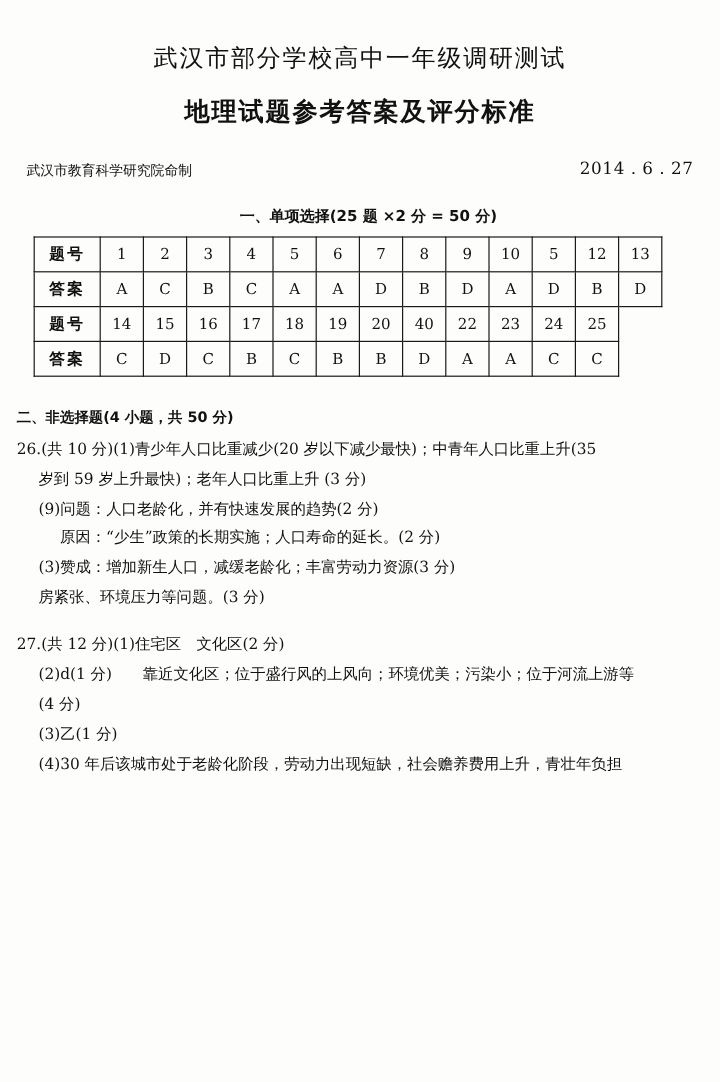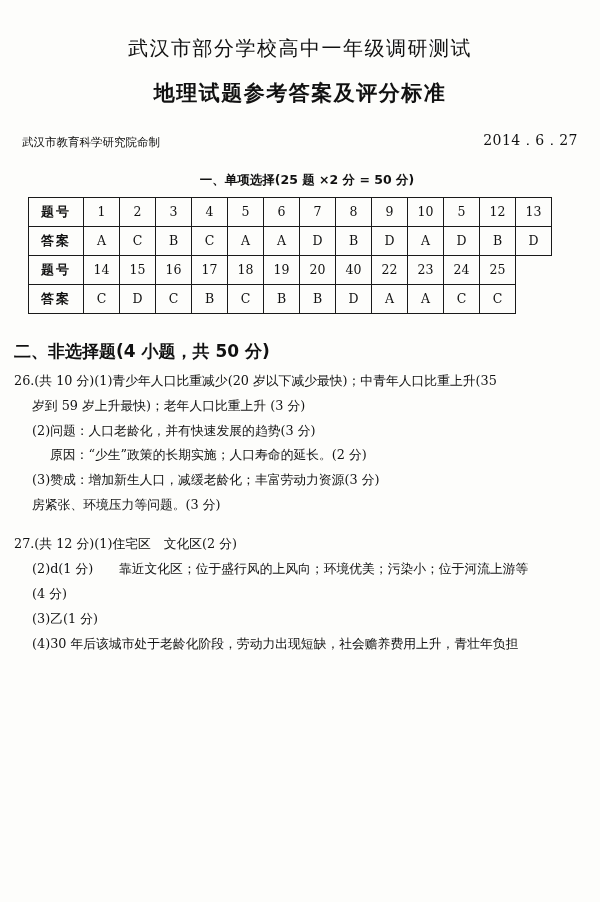--- a/index.html
+++ b/index.html
@@ -77,21 +77,21 @@
     width: 52px;
     font-weight: bold;
     font-size: 13px;
     letter-spacing: 2px;
     font-family: "DejaVu Sans", "Liberation Sans", sans-serif;
   }
   table.answers td.cell { width: 33px; }
   table.answers td.blank { border: none; }
   .section-head-2 {
     margin: 26px 0 6px 14px;
-    font-size: 17px;
+    font-size: 12px;
     font-weight: bold;
     font-family: "DejaVu Sans", "Liberation Sans", sans-serif;
   }
   .q-block { margin: 0 18px 0 14px; }
   .q-line {
     font-size: 12.8px;
     line-height: 1.95;
     text-align: justify;
   }
   .indent-1 { padding-left: 18px; }
@@ -182,21 +182,21 @@
         <td class="blank"></td>
       </tr>
     </tbody>
   </table>
 
   <div class="section-head-2">二、非选择题(4 小题，共 50 分)</div>
 
   <div class="q-block">
     <div class="q-line">26.(共 10 分)(1)青少年人口比重减少(20 岁以下减少最快)；中青年人口比重上升(35</div>
     <div class="q-line indent-1">岁到 59 岁上升最快)；老年人口比重上升 (3 分)</div>
-    <div class="q-line indent-1">(2)问题：人口老龄化，并有快速发展的趋势(3 分)</div>
+    <div class="q-line indent-1">(9)问题：人口老龄化，并有快速发展的趋势(2 分)</div>
     <div class="q-line indent-2">原因：“少生”政策的长期实施；人口寿命的延长。(2 分)</div>
     <div class="q-line indent-1">(3)赞成：增加新生人口，减缓老龄化；丰富劳动力资源(3 分)</div>
     <div class="q-line indent-1">房紧张、环境压力等问题。(3 分)</div>
   </div>
 
   <div class="spacer-q"></div>
 
   <div class="q-block">
     <div class="q-line">27.(共 12 分)(1)住宅区　文化区(2 分)</div>
     <div class="q-line indent-1">(2)d(1 分)　　靠近文化区；位于盛行风的上风向；环境优美；污染小；位于河流上游等</div>

